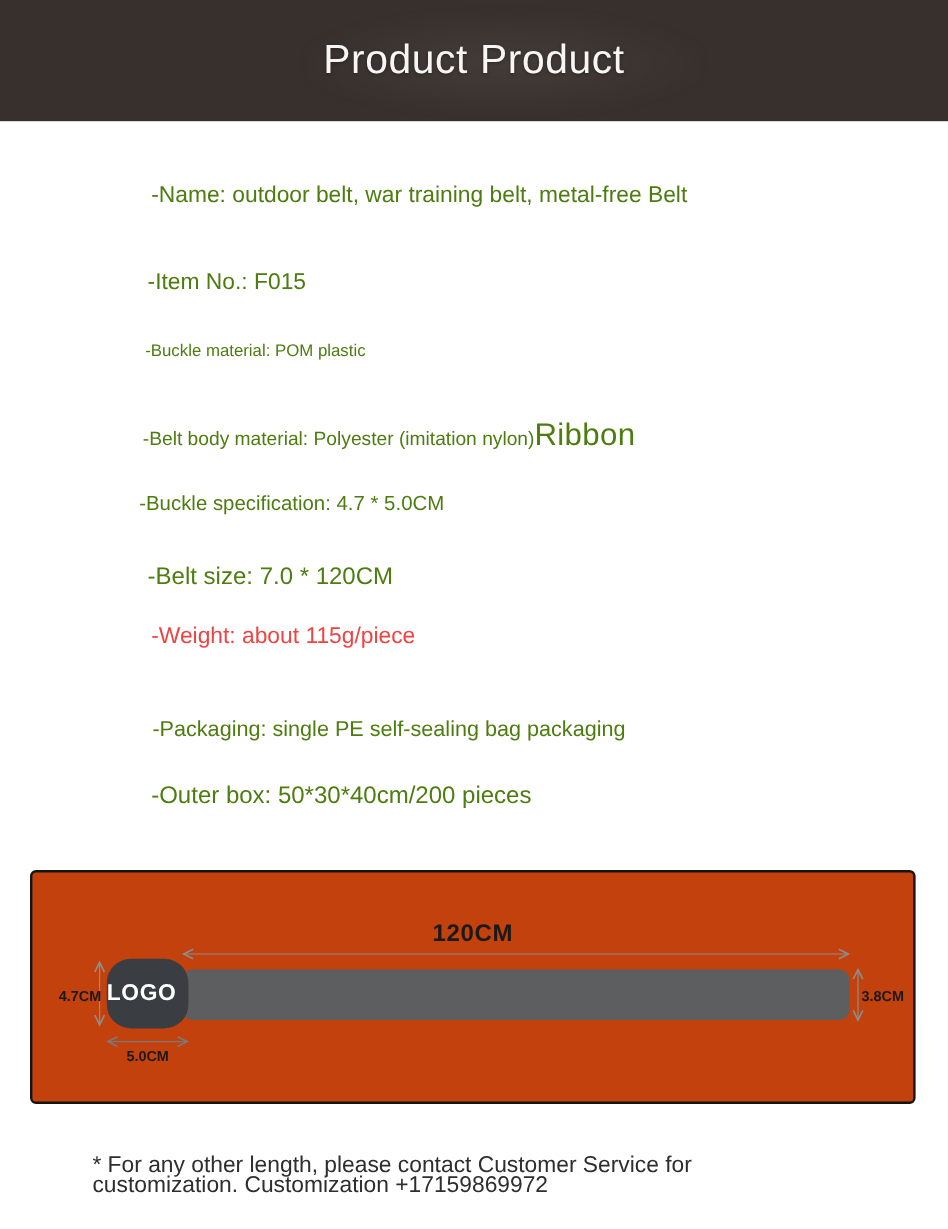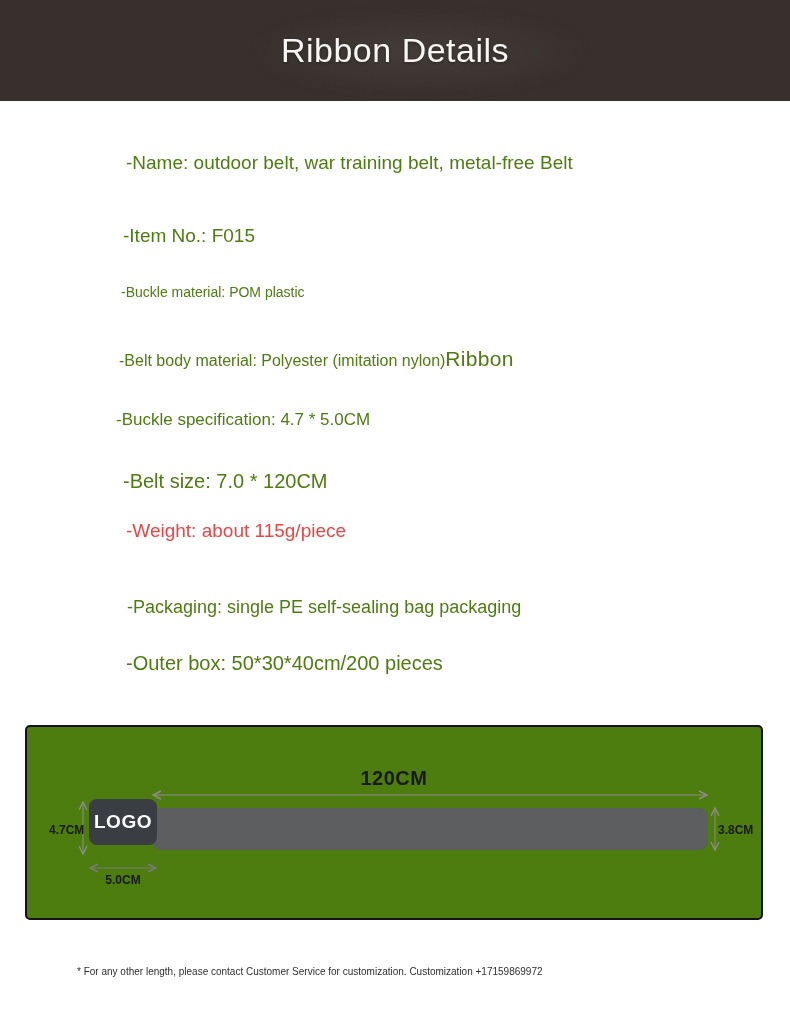--- a/index.html
+++ b/index.html
@@ -33,74 +33,74 @@
     letter-spacing: 0.5px;
     text-shadow: 0 1px 3px rgba(0,0,0,0.35);
   }
 
   
   .spec { position: absolute; white-space: nowrap; color: #4d7c0f; }
   .spec-name        { left: 126px; top: 152px; font-size: 19px; }
   .spec-item        { left: 123px; top: 225px; font-size: 19px; }
   .spec-buckle-mat  { left: 121px; top: 284px; font-size: 14px; }
   .spec-belt-body   { left: 119px; top: 347px; font-size: 16px; }
-  .spec-belt-body .suffix { font-size: 21px; letter-spacing: 0.3px; margin-top: 36px; }
+  .spec-belt-body .suffix { font-size: 26px; letter-spacing: 0.3px; margin-top: 36px; }
   .spec-buckle-spec { left: 116px; top: 410px; font-size: 17px; }
   .spec-belt-size   { left: 123px; top: 470px; font-size: 20px; }
   .spec-weight      { left: 126px; top: 520px; font-size: 19px; color: #ef4444; }
   .spec-packaging   { left: 127px; top: 597px; font-size: 18px; }
   .spec-outer-box   { left: 126px; top: 652px; font-size: 20px; }
 
   
   .diagram-box {
     position: absolute; left: 25px; top: 725px; width: 738px; height: 195px;
     border: 2px solid #141414; border-radius: 5px;
-    background: #4d7c0f;
+    background: #c2410c;
   }
   .dim-label { position: absolute; font-weight: bold; color: #1a1a1a; }
   .lbl-length { left: 0; right: 0; top: 40px; text-align: center; font-size: 20px; letter-spacing: 0.5px; }
   .lbl-buckle-h { left: 22px; top: 96px; font-size: 12px; }
   .lbl-buckle-w { left: 62px; top: 146px; width: 68px; text-align: center; font-size: 12px; }
   .lbl-belt-h   { left: 691px; top: 96px; font-size: 12px; }
 
   .arrow-svg { position: absolute; display: block; }
   .arrow-length   { left: 123px; top: 62px; }
   .arrow-buckle-h { left: 50px;  top: 72px; }
   .arrow-buckle-w { left: 61px;  top: 135px; }
   .arrow-belt-h   { left: 682px; top: 79px; }
 
   .belt-strap {
     position: absolute; left: 125px; top: 81px; width: 556px; height: 42px;
     background: #5c5e60; border-radius: 9px;
   }
   .buckle {
-    position: absolute; left: 62px; top: 72px; width: 68px; height: 46px;
-    background: #3a3d41; border-radius: 8px;
-    display: flex; align-items: center; justify-content: center;
+    position: absolute; left: 62px; top: 72px; width: 68px; height: 58px;
+    background: #3a3d41; border-radius: 20px;
+    display: flex; align-items: center; justify-content: flex-start;
   }
   .buckle-logo {
     color: #ffffff; font-weight: bold; font-size: 19px; letter-spacing: 0.5px;
   }
   .diagram-note {
     position: absolute; left: 172px; top: 138px; width: 468px;
     font-size: 11px; line-height: 12.5px; color: #c9c9c9;
   }
 
   
   .footer-note {
     position: absolute; left: 77px; top: 964px; width: 580px;
-    font-size: 10px; line-height: 16px; color: #2e2e2e;
+    font-size: 19px; line-height: 16px; color: #2e2e2e;
   }
 </style>
 </head>
 <body>
 
 <div class="header">
   <div class="header-ghost"></div>
-  <div class="header-title">Ribbon Details</div>
+  <div class="header-title">Product Product</div>
 </div>
 
 <div class="spec spec-name">-Name: outdoor belt, war training belt, metal-free Belt</div>
 <div class="spec spec-item">-Item No.: F015</div>
 <div class="spec spec-buckle-mat">-Buckle material: POM plastic</div>
 <div class="spec spec-belt-body"><span>-Belt body material: Polyester (imitation nylon)</span><span class="suffix">Ribbon</span></div>
 <div class="spec spec-buckle-spec">-Buckle specification: 4.7 * 5.0CM</div>
 <div class="spec spec-belt-size">-Belt size: 7.0 * 120CM</div>
 <div class="spec spec-weight">-Weight: about 115g/piece</div>
 <div class="spec spec-packaging">-Packaging: single PE self-sealing bag packaging</div>

